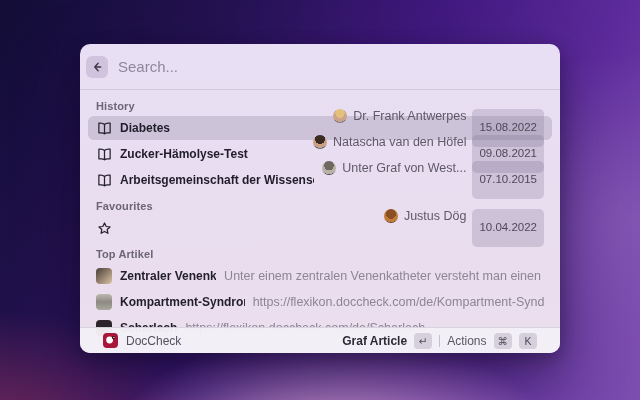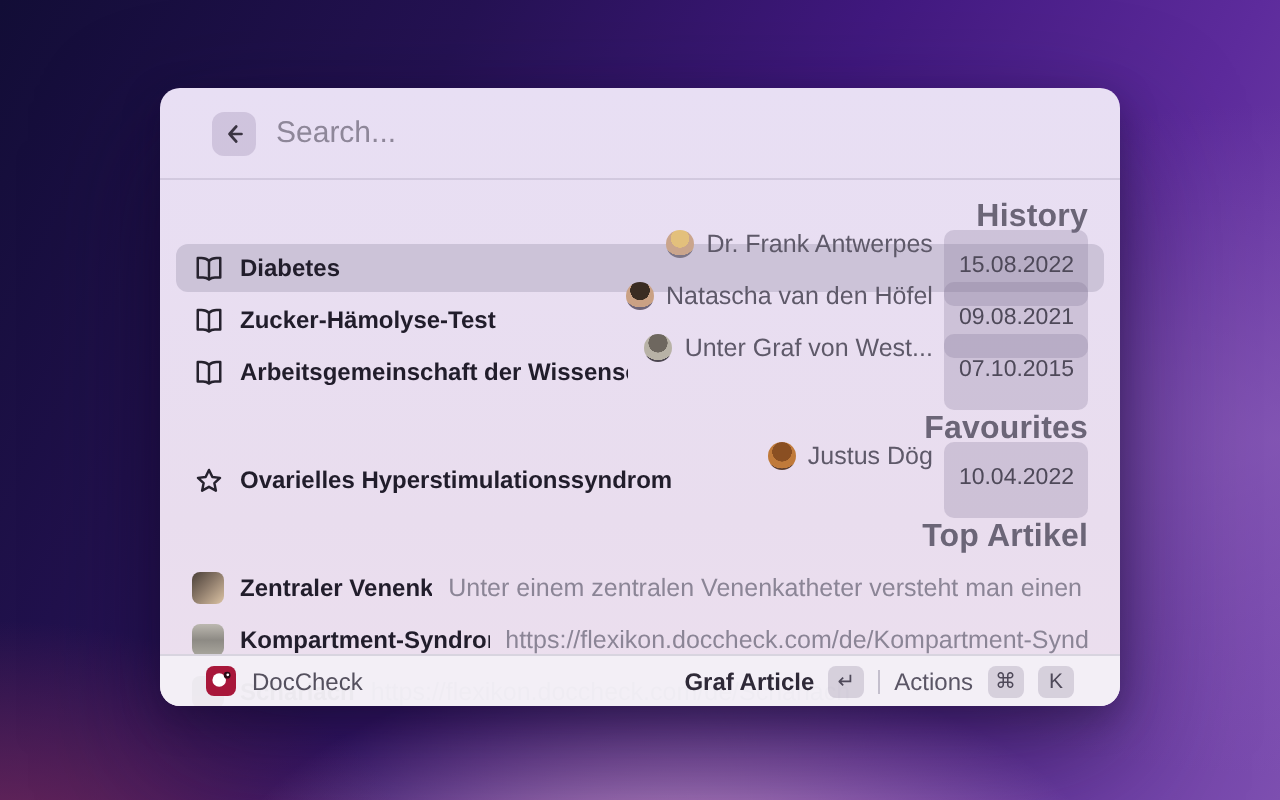--- a/index.html
+++ b/index.html
@@ -13,31 +13,31 @@
       linear-gradient(118deg,#120d36 0%,#251253 28%,#41197f 52%,#5d2b9c 74%,#7d4fb0 100%);
     position:relative;
   }
   .panel {
     position:absolute; left:80px; top:44px; width:480px; height:309px;
     border-radius:10px; overflow:hidden;
     background:linear-gradient(180deg,#e8dff4 0%,#e9ddee 70%,#ecdfee 100%);
     box-shadow:0 25px 60px rgba(18,8,40,.5), 0 6px 18px rgba(18,8,40,.35);
   }
   
-  .search-bar { height:46px; display:flex; align-items:center; gap:10px; padding:0 26px;
+  .search-bar { height:46px; display:flex; align-items:center; gap:10px; padding:0 6px;
     border-bottom:1px solid rgba(60,48,86,.12); }
   .back-btn { width:22px; height:22px; border-radius:6px; background:rgba(108,92,136,.20);
     display:flex; align-items:center; justify-content:center; flex:0 0 auto; cursor:pointer; }
   .back-btn svg { display:block; }
   .search-input { flex:1; border:none; outline:none; background:transparent;
     font:400 15px "Liberation Sans",sans-serif; color:#2a2435; }
   .search-input::placeholder { color:#8e8799; }
   
   .list { padding:4px 8px 0; }
-  .sec-label { font-size:16px; font-weight:700; color:#6b6577; padding:6px 8px 4px; letter-spacing:.1px;text-align:right; }
+  .sec-label { font-size:11px; font-weight:700; color:#6b6577; padding:6px 8px 4px; letter-spacing:.1px; }
   .row { height:24px; margin-bottom:2px; display:flex; align-items:center; gap:8px;
     padding:0 8px; border-radius:6px; cursor:pointer; }
   .row.selected { background:#ccc3d8; }
   .row-icon { flex:0 0 16px; width:16px; height:16px; display:flex; align-items:center; justify-content:center; }
   .row-title { font-size:12px; font-weight:700; color:#211d2b; white-space:nowrap; overflow:hidden;
     text-overflow:clip; flex:0 1 auto; }
   .row-sub { font-size:12.5px; color:#8b8596; white-space:nowrap; overflow:hidden; flex:1 1 auto; }
   .row-right { margin-left:auto; display:flex; align-items:flex-start; gap:6px; flex:0 0 auto; }
   .author { font-size:12.5px; color:#5e5969; white-space:nowrap; }
   .date-badge { font-size:11.5px; color:#4e4959; background:rgba(122,110,144,.25);
@@ -131,21 +131,20 @@
     </div>
 
     <div class="sec-label">Favourites</div>
 
     <div class="row">
       <span class="row-icon">
         <svg width="15" height="15" viewBox="0 0 24 24" fill="none" stroke="#26222e" stroke-width="2" stroke-linejoin="round">
             <path d="M12 3.2l2.7 5.6 6.1.7-4.5 4.2 1.2 6-5.5-3-5.5 3 1.2-6-4.5-4.2 6.1-.7z"></path>
           </svg>
       </span>
-      <span class="row-title">Ovarielles Hyperstimulationssyndrom</span>
       <span class="row-right">
         <span class="avatar av-justus"></span>
         <span class="author">Justus Dög</span>
         <span class="date-badge">10.04.2022</span>
       </span>
     </div>
 
     <div class="sec-label">Top Artikel</div>
 
     <div class="row">

